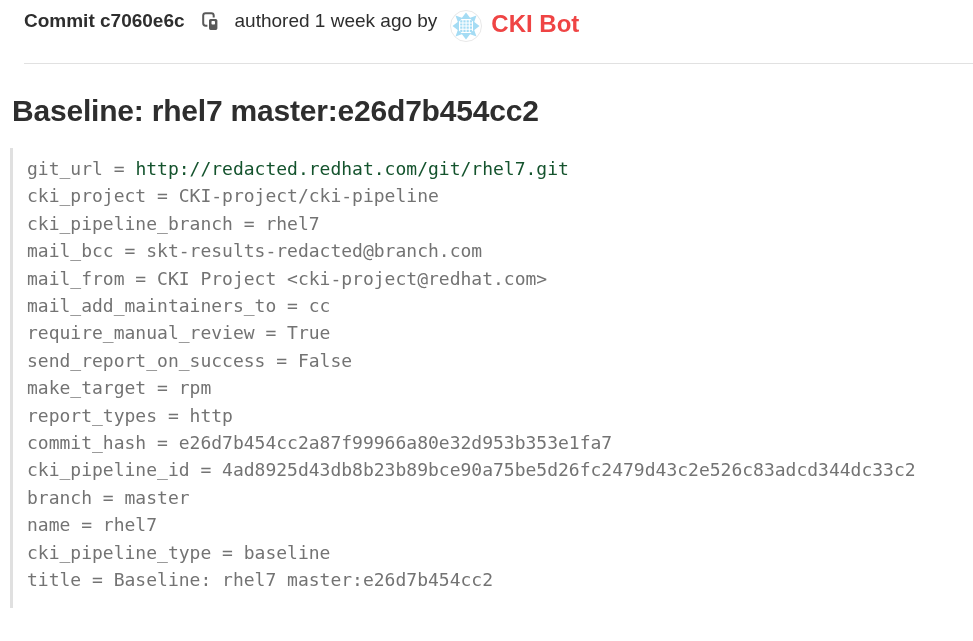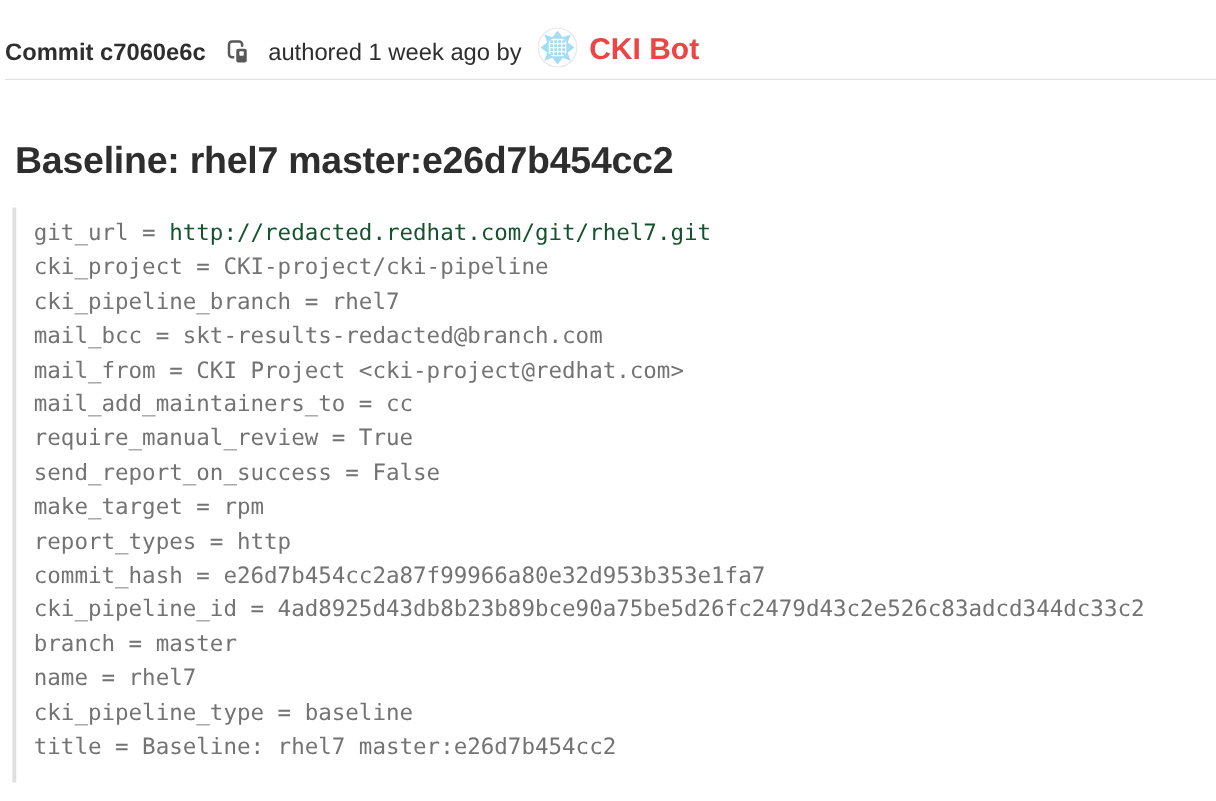--- a/index.html
+++ b/index.html
@@ -9,22 +9,22 @@
     height: 641px;
     background: #ffffff;
     font-family: "Liberation Sans", sans-serif;
     color: #2e2e2e;
     overflow: hidden;
   }
 
   
   .commit-header {
     display: flex;
-    align-items: flex-end;
-    margin-left: 4px;
+    align-items: flex-start;
+    margin-left: 24px;
     padding: 10px 12px 9px 0;
     border-bottom: 1px solid #e1e1e1;
     height: 64px;
   }
   .commit-sha {
     font-size: 19px;
     font-weight: 700;
     color: #2e2e2e;
     white-space: nowrap;
   }
@@ -68,21 +68,21 @@
     line-height: 24px;
     cursor: pointer;
     white-space: nowrap;
   }
 
   
   .commit-title {
     font-size: 30px;
     font-weight: 700;
     color: #2e2e2e;
-    margin: 45px 12px 0 12px;
+    margin: 27px 12px 0 12px;
     line-height: 40px;
     letter-spacing: -0.2px;
   }
 
   
   .commit-description {
     margin: 17px 0 0 10px;
     border-left: 3px solid #e0e0e0;
     padding: 7px 0 14px 14px;
     font-family: "DejaVu Sans Mono", "Liberation Mono", monospace;

